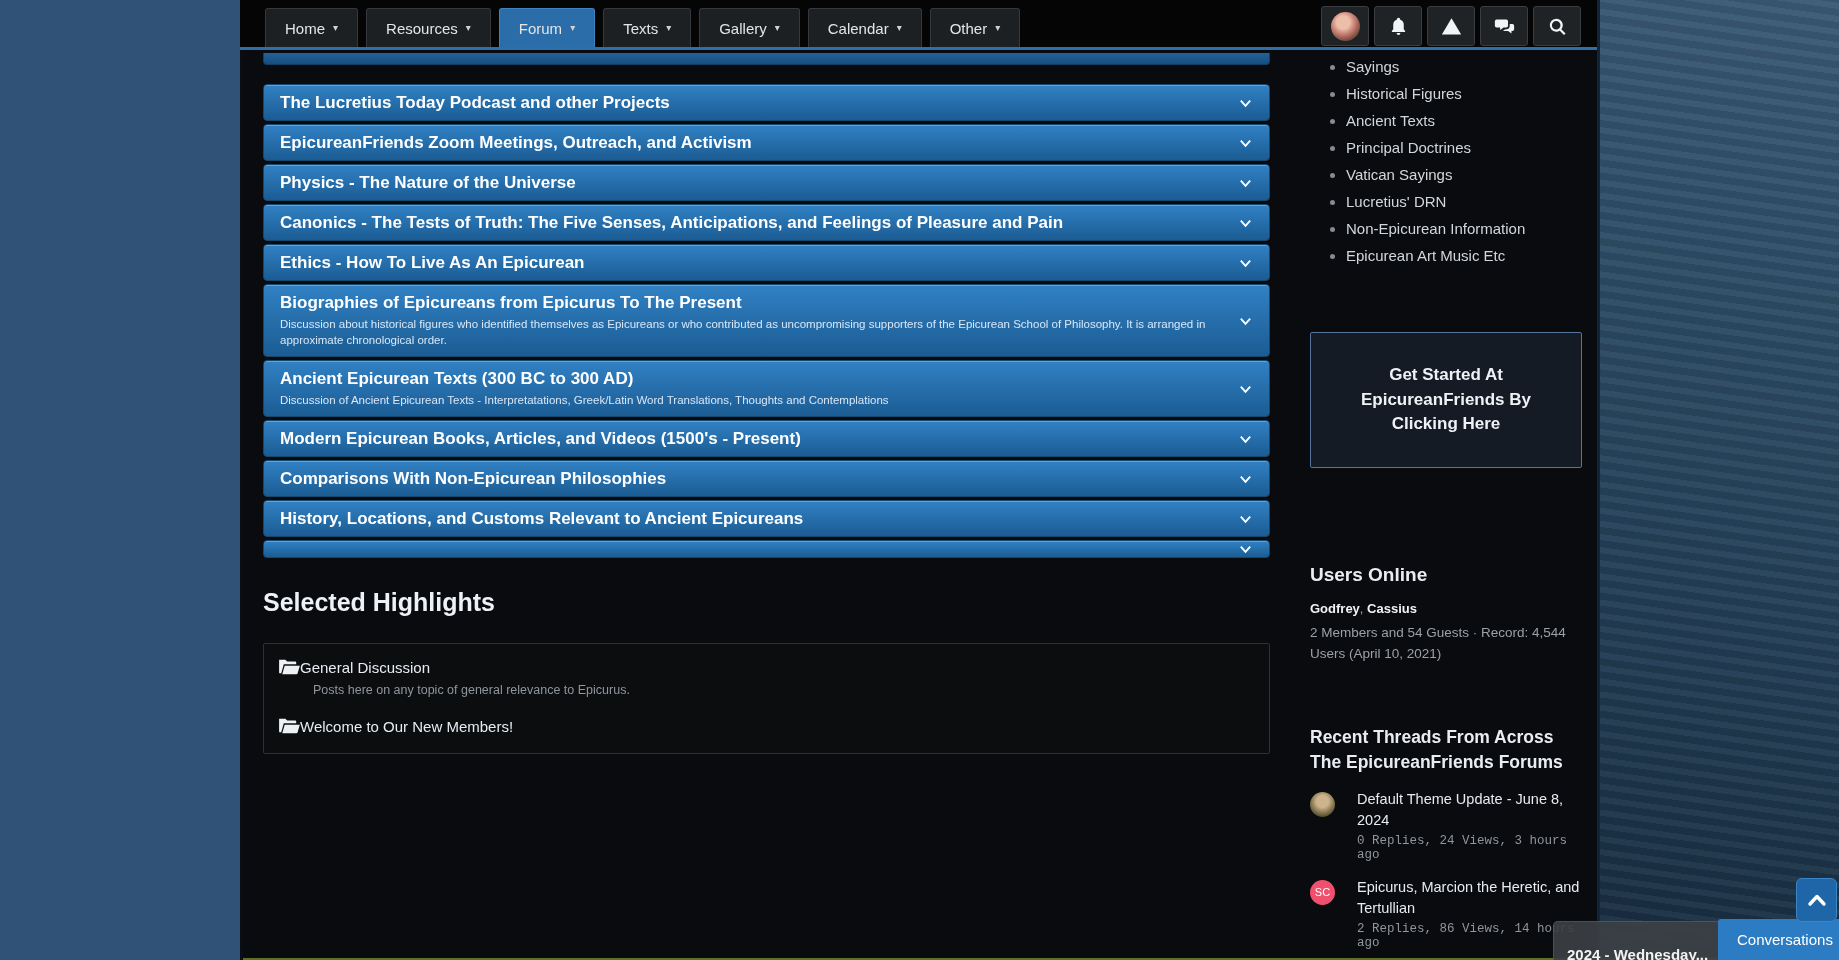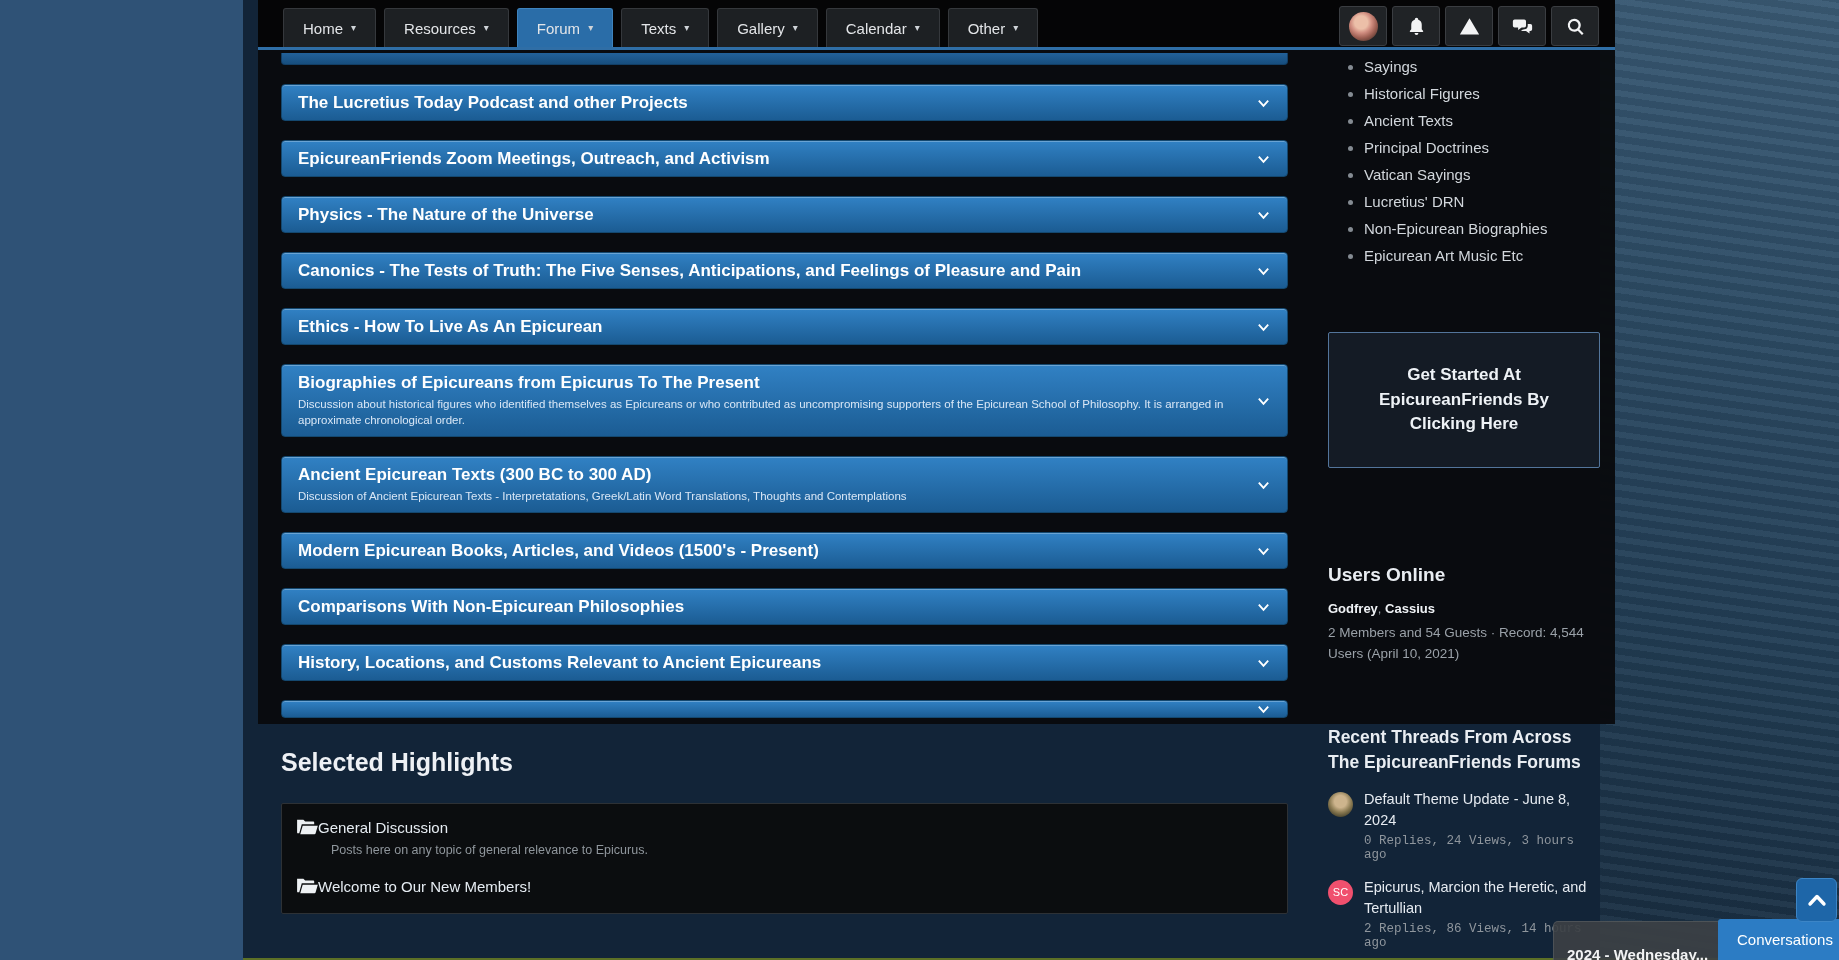--- a/index.html
+++ b/index.html
@@ -20,21 +20,21 @@
     background-color:#2f5276;
   }
   .bg-right {
     left:1600px; right:0;
     background:
       repeating-linear-gradient(8deg, rgba(190,210,225,0.05) 0 6px, rgba(0,0,0,0.06) 6px 13px),
       linear-gradient(195deg, #3a5a74 0%, #2c4a63 35%, #223d54 65%, #182c3f 100%);
   }
   
   .content {
-    position:absolute; left:258px; top:0; width:1357px; height:724px;
+    position:absolute; left:240px; top:0; width:1357px; height:960px;
     background:rgba(9,11,14,0.975);
   }
   
   .navbar { height:47px; background:#050506; display:flex; align-items:flex-end; justify-content:space-between; padding:0 16px 0 25px; }
   .tabs { display:flex; gap:8px; }
   .nav-tab {
     display:flex; align-items:center; gap:8px; height:39px; padding:0 19px;
     background:#1d2023; border:1px solid #35383c; border-bottom:none;
     border-radius:3px 3px 0 0; color:#e3e5e8; font-size:15px; cursor:pointer; white-space:nowrap;
   }
@@ -53,21 +53,21 @@
   .nav-underline { height:3px; background:var(--accent-line,#2f6ea6); }
   
   .columns { display:flex; }
   .main { width:1007px; margin-left:23px; padding-top:3px; }
   
   .panel-partial {
     height:12px; border-radius:0 0 4px 4px; margin-bottom:19px;
     background:linear-gradient(#226199,#174e7e); border:1px solid #123f66; border-top:none;
   }
   .panel {
-    position:relative; margin-bottom:19px; padding:8px 44px 8px 16px;
+    position:relative; margin-bottom:3px; padding:8px 44px 8px 16px;
     background:linear-gradient(var(--panel-top,#3181c4), var(--panel-bottom,#1b5c93));
     border:1px solid #14486f; border-radius:4px;
     box-shadow:inset 0 1px 0 rgba(255,255,255,0.28);
     cursor:pointer;
   }
   .panel-title { font-size:17px; font-weight:bold; color:#ffffff; line-height:19px; }
   .panel-desc { font-size:11.5px; color:#d9e7f6; line-height:16px; margin-top:4px; }
   .chev { position:absolute; right:16px; top:50%; transform:translateY(-50%); width:15px; height:15px; }
   .chev polyline { fill:none; stroke:#ffffff; stroke-width:2; }
   
@@ -94,21 +94,21 @@
     padding:18px 30px; font-size:17px; font-weight:bold; line-height:1.45; color:#eef2f6; cursor:pointer;
   }
   .users-online { margin-top:96px; }
   .side-h { font-size:19px; font-weight:bold; color:#e9edf2; }
   .members-line { display:block; margin-top:15px; font-size:13px; font-weight:bold; color:#f0f3f6; }
   .member { cursor:pointer; }
   .member:not(:last-child)::after { content:",  "; color:#9aa1a8; font-weight:normal; }
   .users-summary { margin-top:7px; font-size:13.5px; color:#9aa1a8; line-height:1.55; }
   .recent-threads { margin-top:60px; }
   .recent-threads .side-h { font-size:17.5px; line-height:25px; margin-bottom:14px; }
-  .thread-row { display:flex; gap:11px; margin-bottom:15px; cursor:pointer;justify-content:center; }
+  .thread-row { display:flex; gap:22px; margin-bottom:15px; cursor:pointer;justify-content:center; }
   .t-avatar {
     width:25px; height:25px; border-radius:50%; flex:0 0 auto; margin-top:3px;
     display:flex; align-items:center; justify-content:center;
   }
   .thread-row:first-of-type .t-avatar {
     background:radial-gradient(circle at 50% 38%, #cdb48d 0 30%, #8a7a52 55%, #4a452e 80%, #2c291c 100%);
   }
   .thread-row:last-of-type .t-avatar { background:var(--avatar-pink,#f0506e); }
   .t-initials { font-size:11px; color:#ffffff; }
   .t-title { font-size:14.5px; color:#e6ebf1; line-height:21px; }
@@ -346,21 +346,21 @@
 
     <aside class="sidebar">
       <ul class="quick-list">
 
       <li class="ql">Sayings</li>
           <li class="ql">Historical Figures</li>
           <li class="ql">Ancient Texts</li>
           <li class="ql">Principal Doctrines</li>
           <li class="ql">Vatican Sayings</li>
           <li class="ql">Lucretius' DRN</li>
-          <li class="ql">Non-Epicurean Biographies</li>
+          <li class="ql">Non-Epicurean Information</li>
           <li class="ql">Epicurean Art Music Etc</li>
         </ul>
 
       <div class="get-started">Get Started At EpicureanFriends By Clicking Here</div>
 
       <section class="users-online">
         <h3 class="side-h">Users Online</h3>
         <span class="members-line">
           
         <a class="member">Godfrey</a><a class="member">Cassius</a></span>

